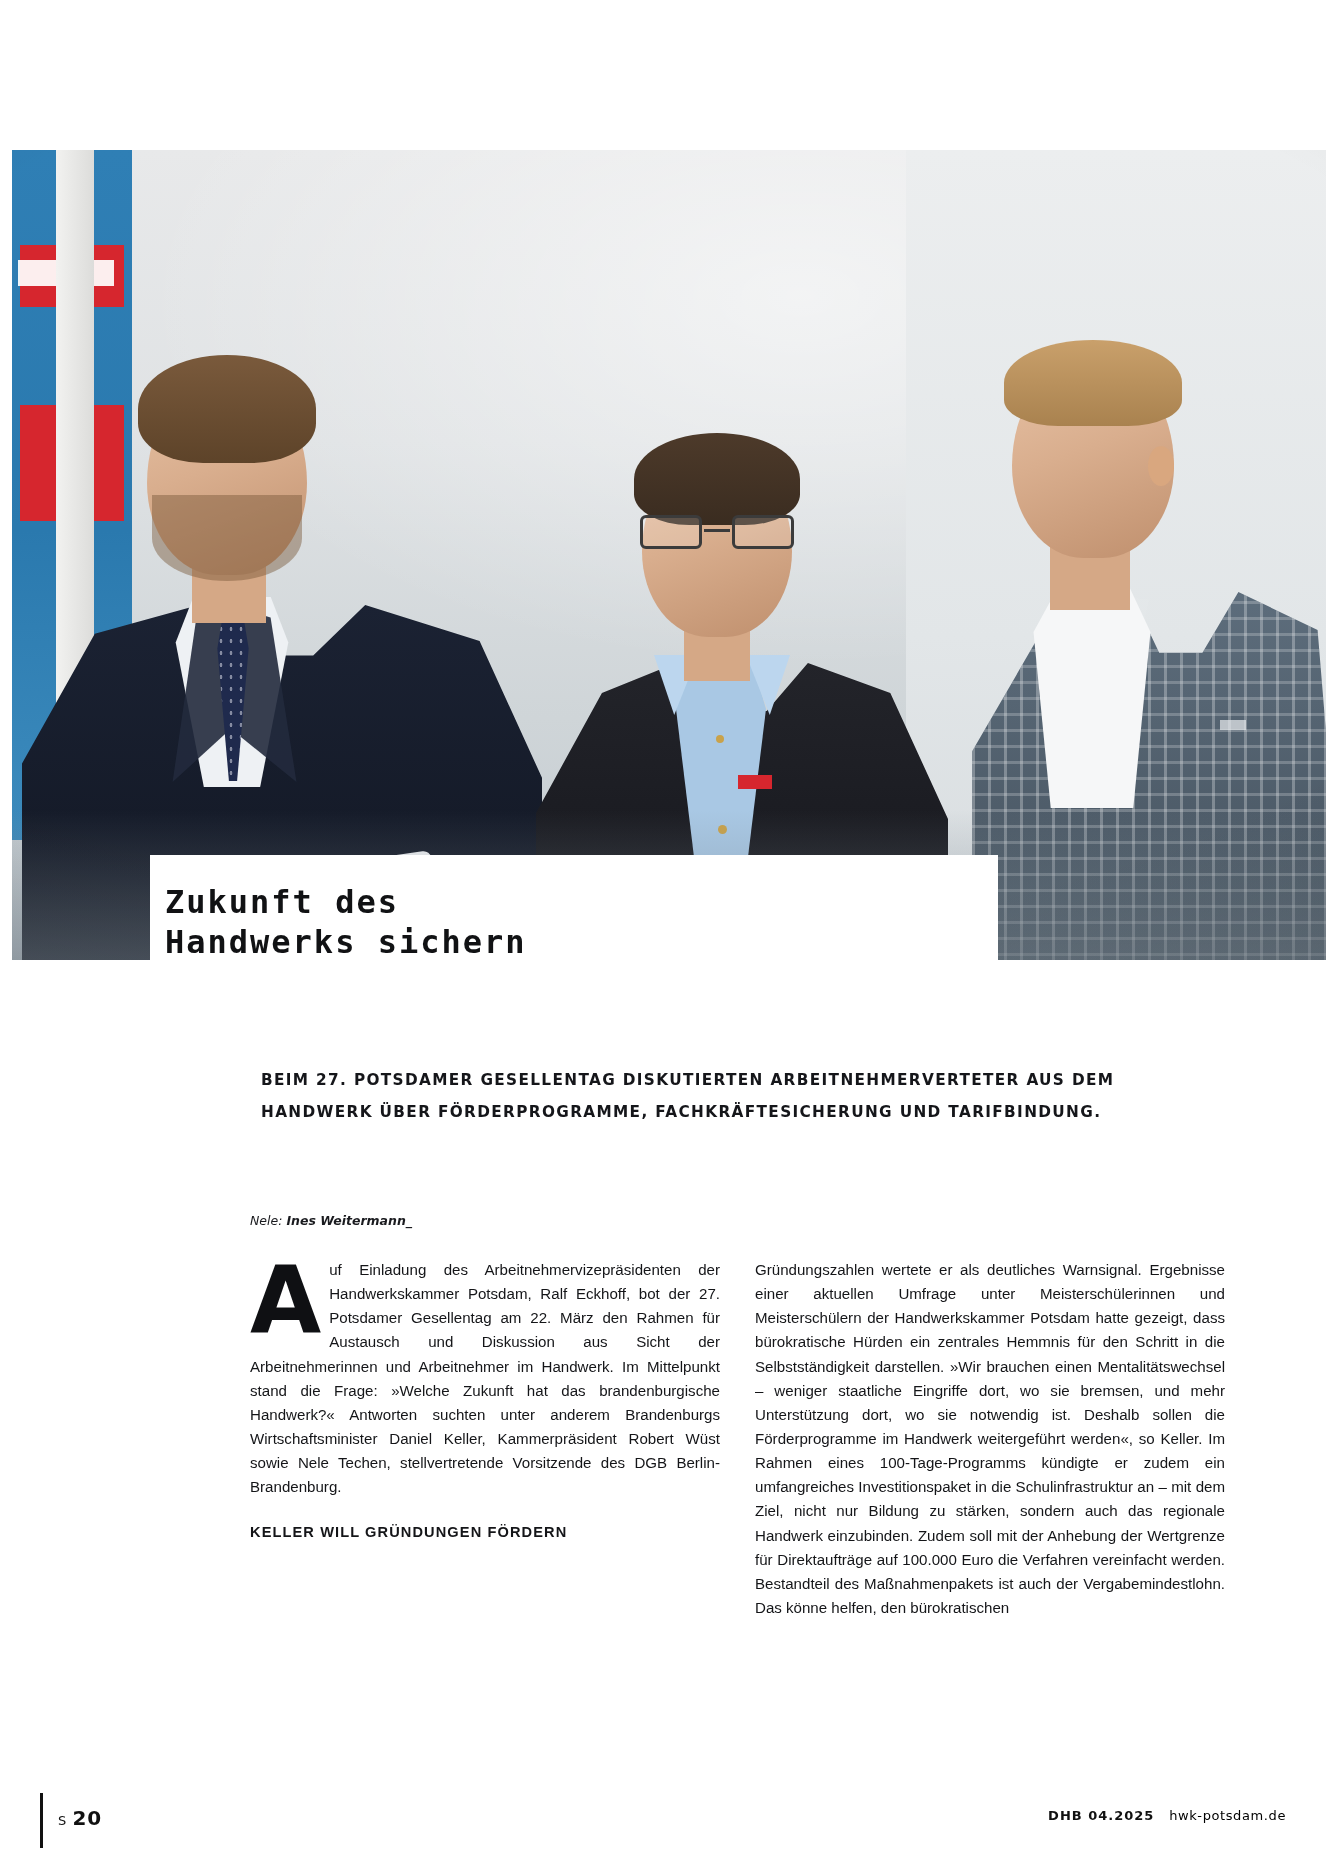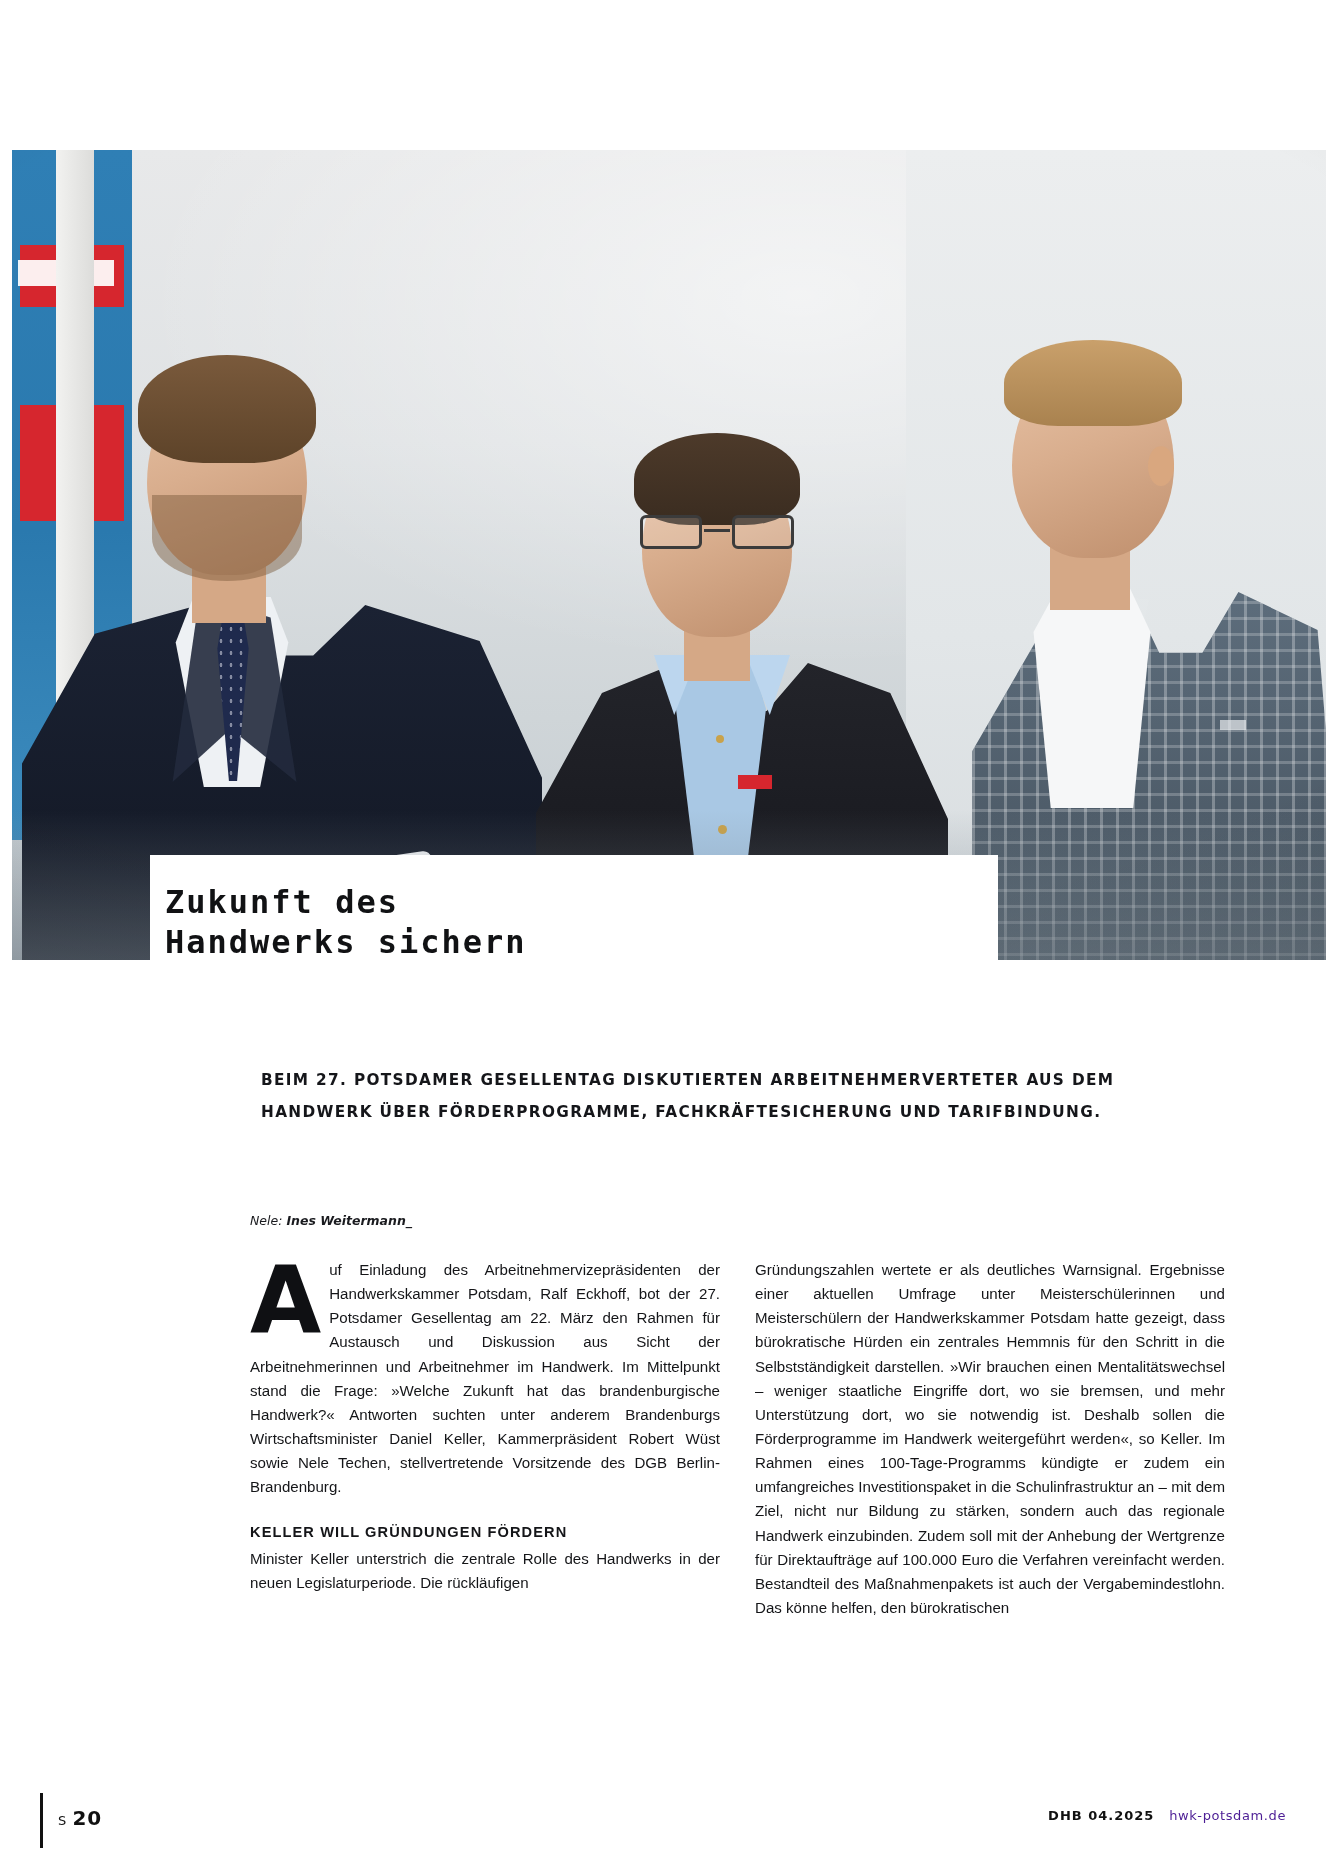--- a/index.html
+++ b/index.html
@@ -327,21 +327,21 @@
   }
   .footer-right{
     position:absolute;
     right:40px; top:1808px;
     font-size:13px;
     letter-spacing:.6px;
     color:#111;
     white-space:nowrap;
   }
   .footer-right .issue{ font-weight:700; letter-spacing:1px;margin-left:8px; }
-  .footer-right .site{ color:#4c1d95; margin-left:10px;text-align:right; }
+  .footer-right .site{ color:#000000; margin-left:10px;text-align:right; }
 </style>
 </head>
 <body>
 
 <div class="photo-wrap">
   <div class="photo">
     <div class="wall-right"></div>
     <div class="wall-blue">
       <div class="banner-logo"></div>
     </div>
@@ -402,21 +402,20 @@
 <div class="standfirst">BEIM 27. POTSDAMER GESELLENTAG DISKUTIERTEN ARBEITNEHMERVERTETER AUS DEM HANDWERK ÜBER FÖRDERPROGRAMME, FACHKRÄFTESICHERUNG UND TARIFBINDUNG.</div>
 
 <div class="byline">
   <span>Nele:</span>
   <b>Ines Weitermann_</b>
 </div>
 
 <div class="col left">
   <p><span class="dropcap">A</span><span>uf Einladung des Arbeitnehmervizepräsidenten der Handwerkskammer Potsdam, Ralf Eckhoff, bot der 27. Potsdamer Gesellentag am 22. März den Rahmen für Austausch und Diskussion aus Sicht der Arbeitnehmerinnen und Arbeitnehmer im Handwerk. Im Mittelpunkt stand die Frage: »Welche Zukunft hat das brandenburgische Handwerk?« Antworten suchten unter anderem Brandenburgs Wirtschaftsminister Daniel Keller, Kammerpräsident Robert Wüst sowie Nele Techen, stellvertretende Vorsitzende des DGB Berlin-Brandenburg.</span></p>
   <div class="subhead">KELLER WILL GRÜNDUNGEN FÖRDERN</div>
-  <p>Minister Keller unterstrich die zentrale Rolle des Handwerks in der neuen Legislaturperiode. Die rückläufigen</p>
 </div>
 
 <div class="col right">
   <p>Gründungszahlen wertete er als deutliches Warnsignal. Ergebnisse einer aktuellen Umfrage unter Meisterschülerinnen und Meisterschülern der Handwerkskammer Potsdam hatte gezeigt, dass bürokratische Hürden ein zentrales Hemmnis für den Schritt in die Selbstständigkeit darstellen. »Wir brauchen einen Mentalitätswechsel – weniger staatliche Eingriffe dort, wo sie bremsen, und mehr Unterstützung dort, wo sie notwendig ist. Deshalb sollen die Förderprogramme im Handwerk weitergeführt werden«, so Keller. Im Rahmen eines 100-Tage-Programms kündigte er zudem ein umfangreiches Investitionspaket in die Schulinfrastruktur an – mit dem Ziel, nicht nur Bildung zu stärken, sondern auch das regionale Handwerk einzubinden. Zudem soll mit der Anhebung der Wertgrenze für Direktaufträge auf 100.000 Euro die Verfahren vereinfacht werden. Bestandteil des Maßnahmenpakets ist auch der Vergabemindestlohn. Das könne helfen, den bürokratischen</p>
 </div>
 
 <div class="rule-left"></div>
 <div class="folio">
   <span>S</span>
   <span class="num">20</span>

